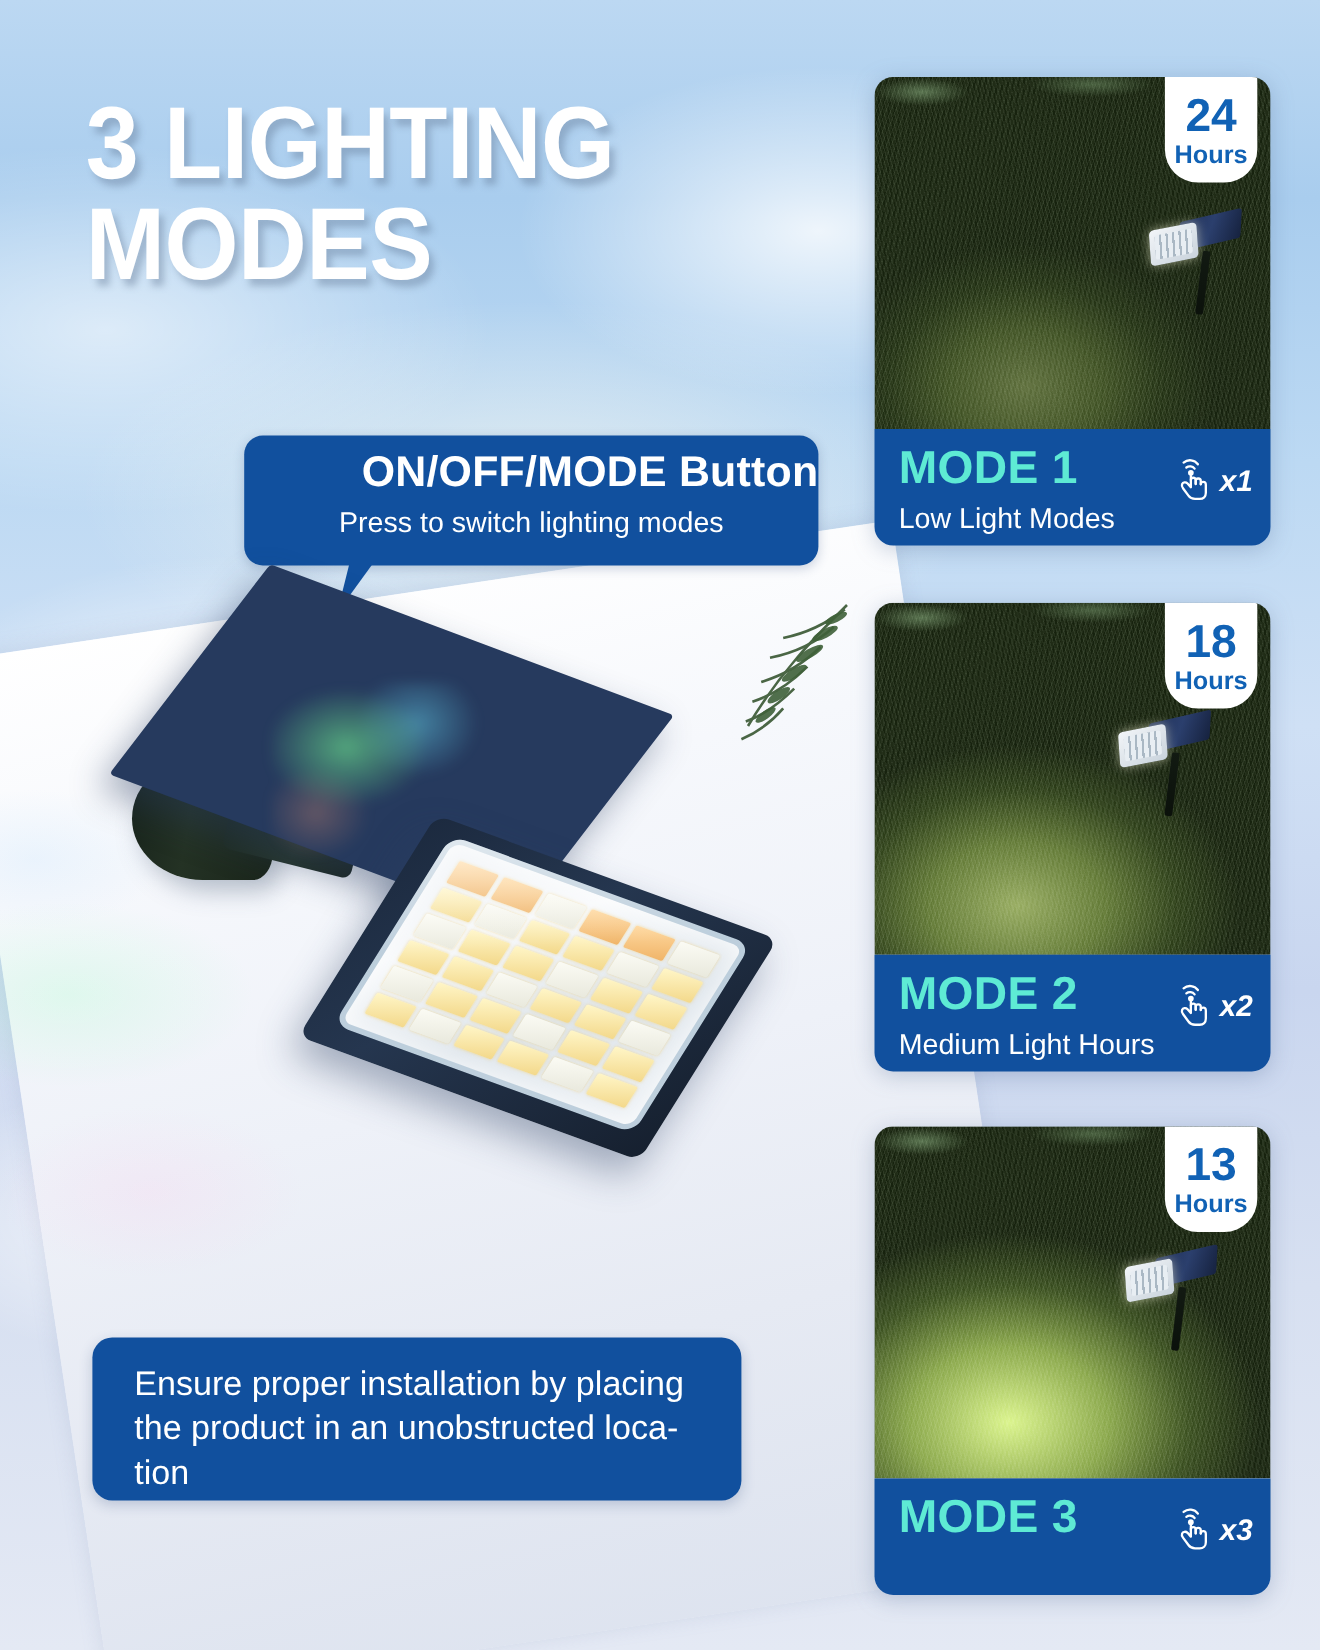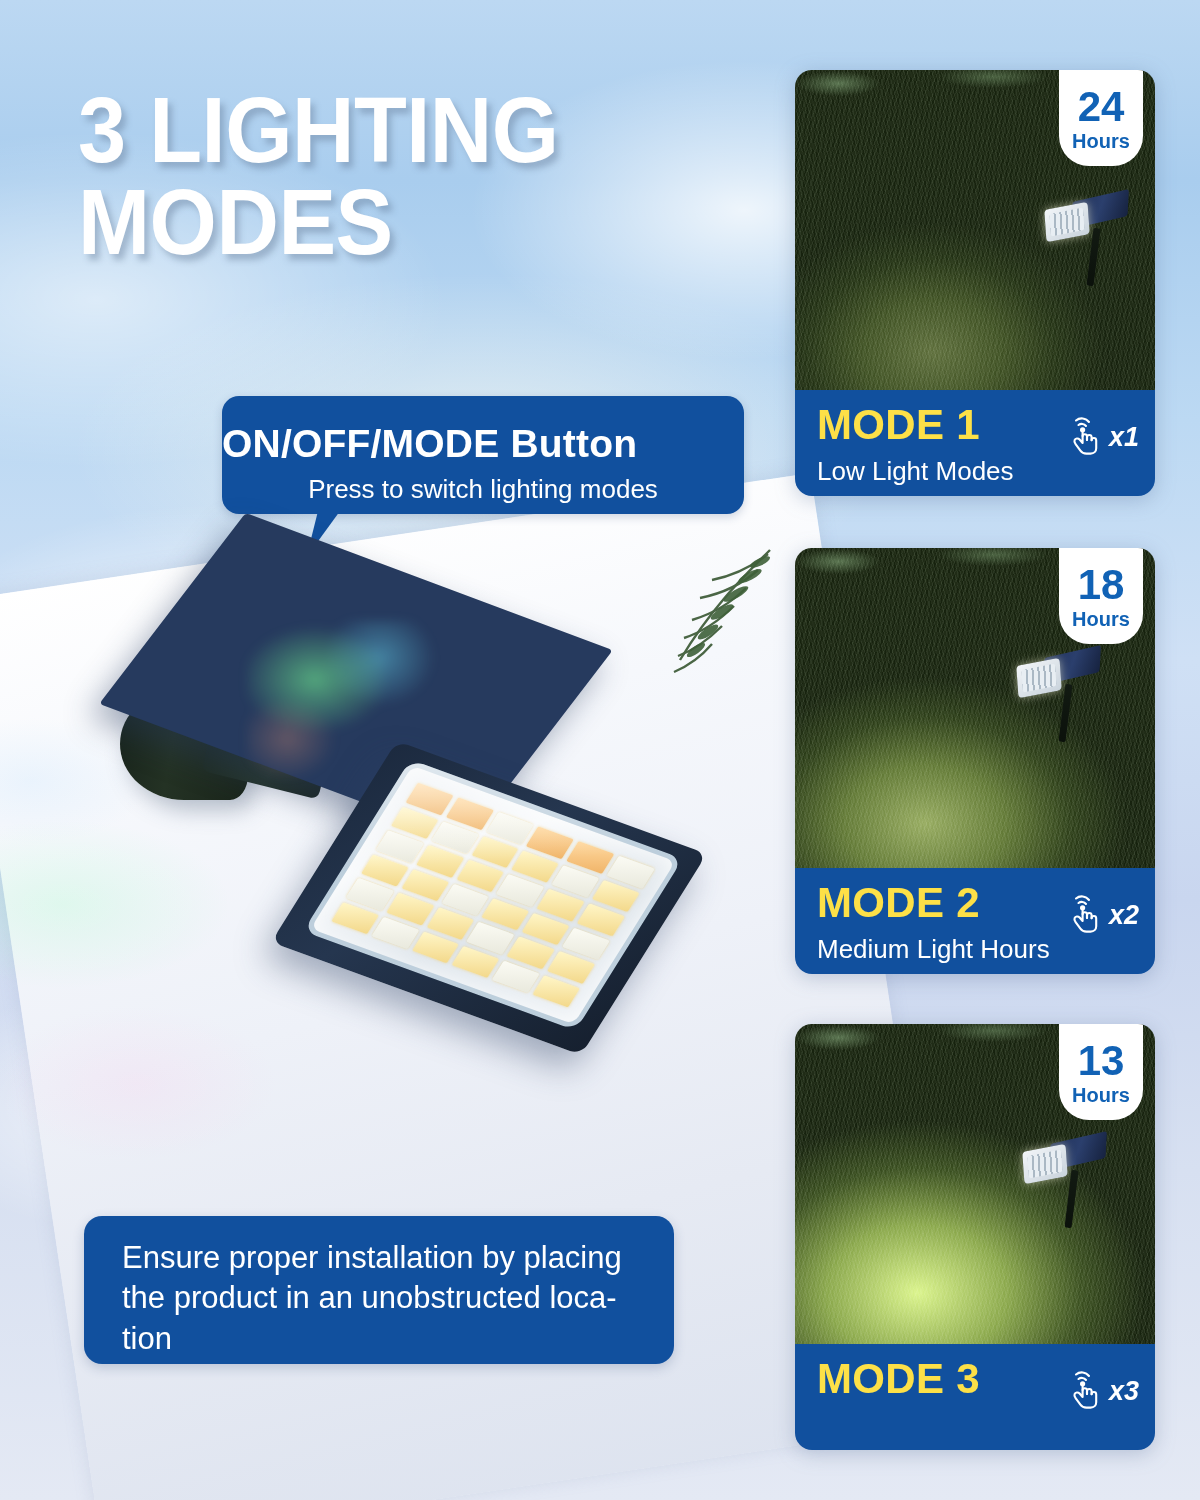--- a/index.html
+++ b/index.html
@@ -57,21 +57,21 @@
   }
 
   
   .callout {
     position:absolute; left:222px; top:396px; width:522px; height:118px;
     background:#11509E; border-radius:17px;
     box-shadow:0 3px 10px rgba(40,70,120,.22);
   }
   .callout-title {
     color:#fff; font-weight:bold; font-size:39px; line-height:1;
-    text-align:left; padding-top:28px;
+    text-align:right; padding-top:14px;
     font-family:"Liberation Sans Narrow","Liberation Sans",sans-serif;
     letter-spacing:.2px;
   }
   .callout-sub {
     color:#fff; font-size:26px; text-align:center; padding-top:11px;
     font-family:"Liberation Sans Narrow","Liberation Sans",sans-serif;
   }
   .callout-tail {
     position:absolute; left:318px; top:511px;
     width:0; height:0;
@@ -230,30 +230,30 @@
     background:#ffffff;
     border-radius:0 0 30px 30px;
     display:flex; flex-direction:column; align-items:center; justify-content:center;
     z-index:3;
   }
   .badge-num {
     color:#1162B5; font-weight:bold; font-size:42px; line-height:1;
     font-family:"Liberation Sans Narrow","Liberation Sans",sans-serif;
   }
   .badge-unit {
-    color:#1162B5; font-weight:bold; font-size:20px; line-height:1; margin-top:3px;
+    color:#1162B5; font-weight:bold; font-size:23px; line-height:1; margin-top:3px;
     font-family:"Liberation Sans Narrow","Liberation Sans",sans-serif;
   }
   .card-bar {
     position:relative; height:106px; width:100%;
     background:#11509E; border-radius:0 0 17px 17px;
     padding:14px 0 0 22px;
   }
   .bar-title {
-    color:#fde047; font-weight:bold; font-size:42px; line-height:1;
+    color:#5eead4; font-weight:bold; font-size:42px; line-height:1;
     font-family:"Liberation Sans Narrow","Liberation Sans",sans-serif;
     letter-spacing:.3px;
   }
   .bar-sub {
     color:#fff; font-size:26px; line-height:1; margin-top:12px;
     font-family:"Liberation Sans Narrow","Liberation Sans",sans-serif;
   }
   .tap {
     position:absolute; right:16px; top:24px;
     display:flex; align-items:center; gap:5px;

